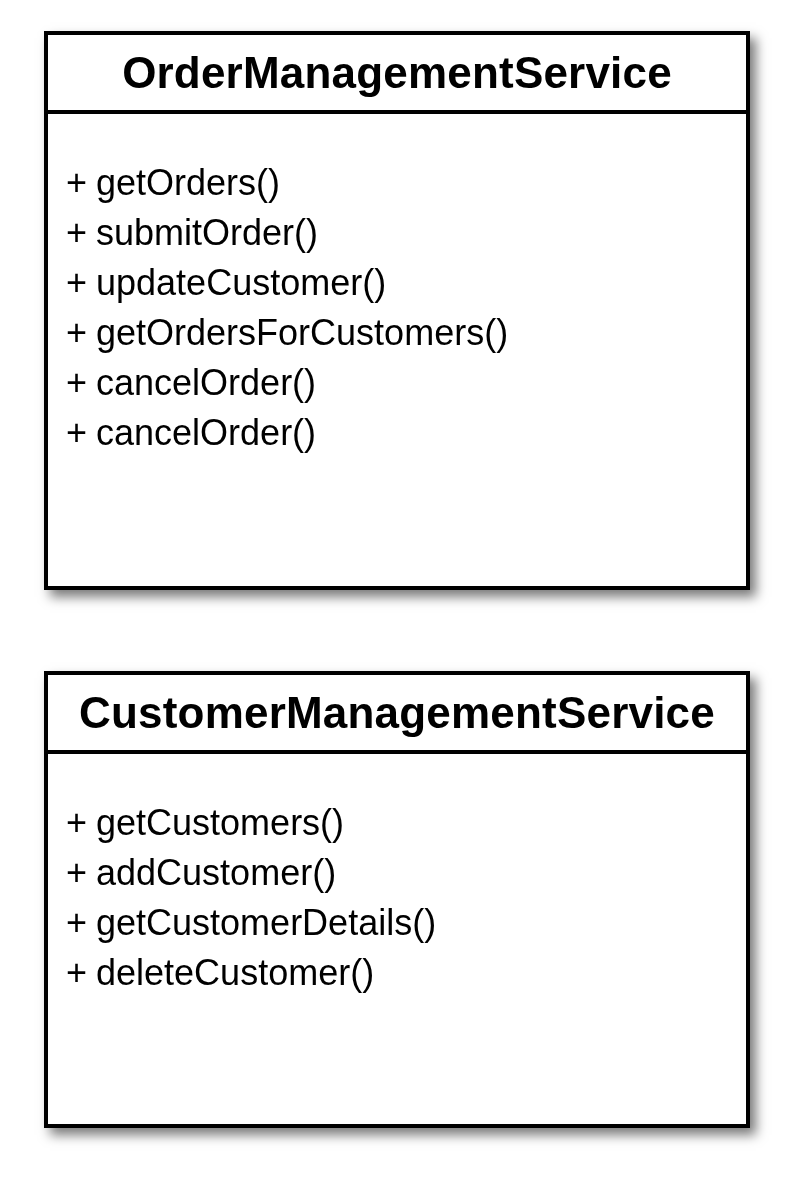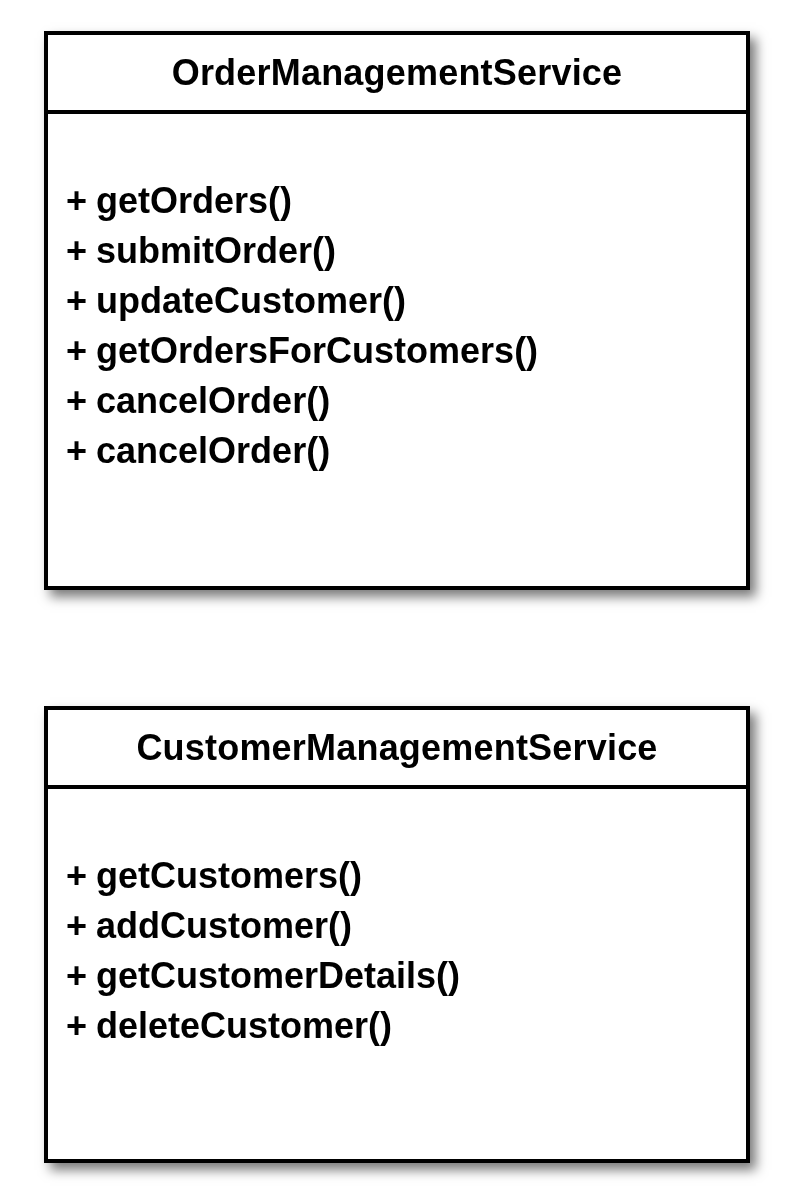--- a/index.html
+++ b/index.html
@@ -34,39 +34,37 @@
   }
 
   #class-order {
     top: 31px;
     height: 559px;
   }
 
   #class-customer {
     top: 671px;
     height: 457px;
-    margin-top: 35px;
   }
 
   .class-title {
     height: 75px;
     line-height: 75px;
     text-align: center;
-    font-size: 36px;
+    font-size: 44px;
     font-weight: bold;
     color: #000000;
     border-bottom: 4px solid #000000;
     letter-spacing: 0.2px;
     white-space: nowrap;
     overflow: hidden;
   }
 
   .class-members {
-    padding: 62px 0 0 18px;
-    font-weight: bold;
+    padding: 44px 0 0 18px;
   }
 
   .member-row {
     font-size: 36px;
     line-height: 50px;
     color: #000000;
     white-space: nowrap;
   }
 
   .member-visibility {

